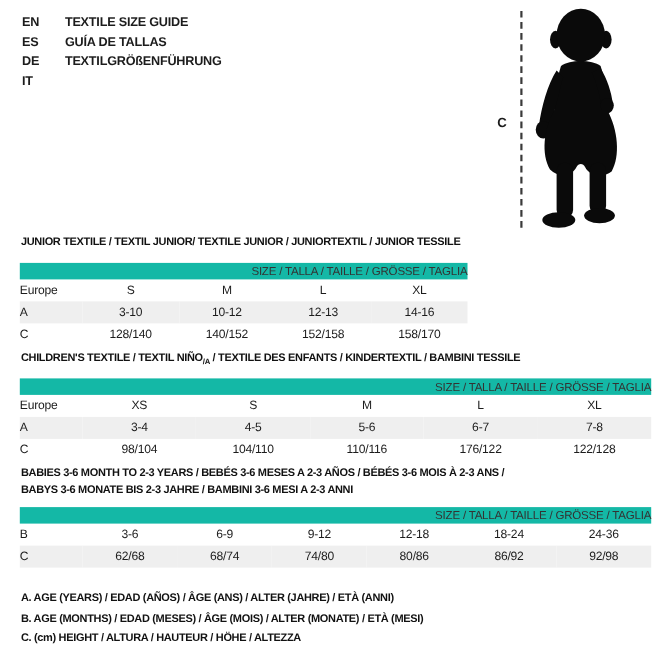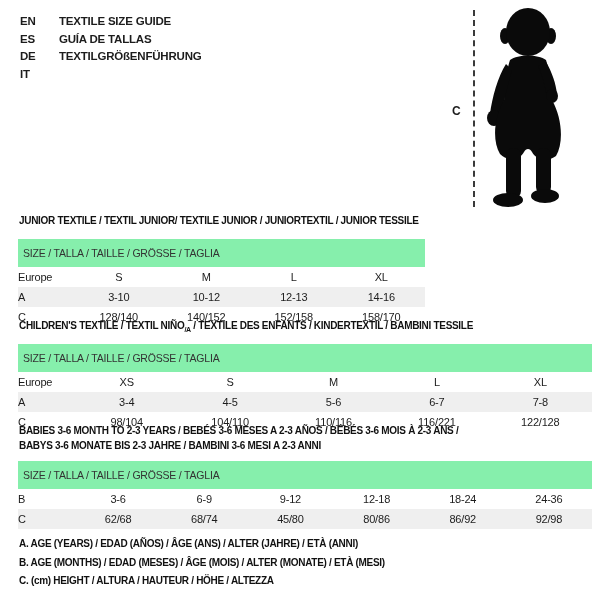--- a/index.html
+++ b/index.html
@@ -18,21 +18,21 @@
   .measure-label { position:absolute; left:12px; top:104px; font-size:12px; font-weight:bold; }
   .baby-svg { position:absolute; left:44px; top:6px; }
 
   
   .tbl-title { position:absolute; left:19px; font-weight:bold; font-size:10px; letter-spacing:-0.3px; white-space:nowrap; line-height:15px; color:#111; }
   .tbl-title sub { font-size:7px; }
 
   
   table.size-table { position:absolute; border-collapse:collapse; table-layout:fixed; font-size:11px; letter-spacing:-0.2px; }
   table.size-table td, table.size-table th { padding:0; height:20px; font-weight:normal; vertical-align:middle; }
-  tr.hdr-row td { background:#86efac; height:28px; text-align:left; padding-left:5px; font-size:10.5px; color:#333; letter-spacing:-0.2px; }
+  tr.hdr-row td { background:#14b8a6; height:15px; text-align:right; padding-left:5px; font-size:10.5px; color:#333; letter-spacing:-0.2px; }
   th.row-label { text-align:left; padding-left:5px; }
   td.size-cell { text-align:center; }
   tr.alt { background:#efefef; }
 
   #junior-title { top:213px; }
   #junior-table { left:18px; top:239px; width:407px; }
   #children-title { top:318px; }
   #children-table { left:18px; top:344px; width:574px; }
   #babies-title { top:423px; }
   #babies-table { left:18px; top:461px; width:574px; }
@@ -153,21 +153,21 @@
       <td class="size-cell">4-5</td>
       <td class="size-cell">5-6</td>
       <td class="size-cell">6-7</td>
       <td class="size-cell">7-8</td>
     </tr>
     <tr>
       <th class="row-label">C</th>
       <td class="size-cell">98/104</td>
       <td class="size-cell">104/110</td>
       <td class="size-cell">110/116</td>
-      <td class="size-cell">116/221</td>
+      <td class="size-cell">176/122</td>
       <td class="size-cell">122/128</td>
     </tr>
   </tbody>
     </table>
 
   <div class="tbl-title" id="babies-title">
     <div>BABIES 3-6 MONTH TO 2-3 YEARS / BEBÉS 3-6 MESES A 2-3 AÑOS / BÉBÉS 3-6 MOIS À 2-3 ANS /</div>
     <div>BABYS 3-6 MONATE BIS 2-3 JAHRE / BAMBINI 3-6 MESI A 2-3 ANNI</div>
   </div>
   <table class="size-table" id="babies-table">
@@ -190,21 +190,21 @@
       <td class="size-cell">6-9</td>
       <td class="size-cell">9-12</td>
       <td class="size-cell">12-18</td>
       <td class="size-cell">18-24</td>
       <td class="size-cell">24-36</td>
     </tr>
     <tr class="alt">
       <th class="row-label">C</th>
       <td class="size-cell">62/68</td>
       <td class="size-cell">68/74</td>
-      <td class="size-cell">45/80</td>
+      <td class="size-cell">74/80</td>
       <td class="size-cell">80/86</td>
       <td class="size-cell">86/92</td>
       <td class="size-cell">92/98</td>
     </tr>
   </tbody>
     </table>
 
   <div class="notes">
     <div class="note">A. AGE (YEARS) / EDAD (AÑOS) / ÂGE (ANS) / ALTER (JAHRE) / ETÀ (ANNI)</div>
     <div class="note">B. AGE (MONTHS) / EDAD (MESES) / ÂGE (MOIS) / ALTER (MONATE) / ETÀ (MESI)</div>

